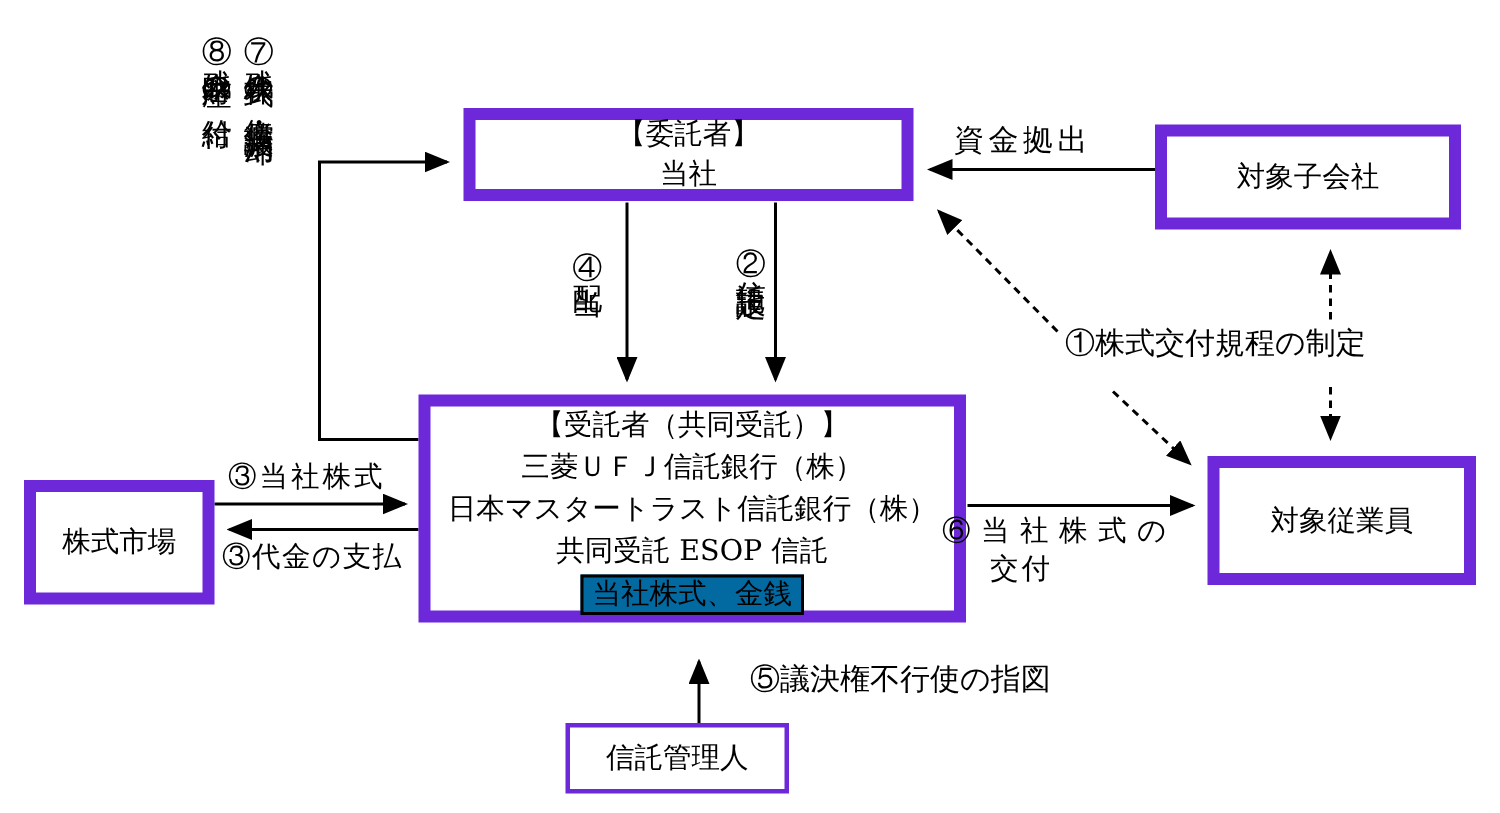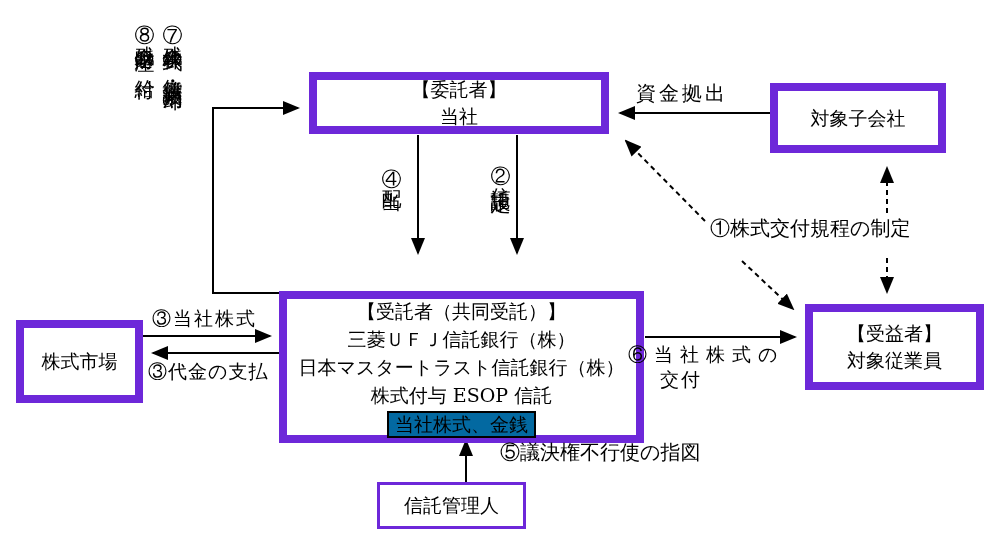--- a/index.html
+++ b/index.html
@@ -53,40 +53,39 @@
   <path d="M742,261 L793,309" fill="none" stroke="#000" stroke-width="2" stroke-dasharray="5 4" marker-end="url(#ah)"></path>
   <path d="M887,213 V168" fill="none" stroke="#000" stroke-width="2" stroke-dasharray="5 4" marker-end="url(#ah)"></path>
   <path d="M887,258 V292" fill="none" stroke="#000" stroke-width="2" stroke-dasharray="5 4" marker-end="url(#ah)"></path>
 </svg>
 
 <div class="box" style="left:309px;top:72px;width:300px;height:62px;">
   <div>【委託者】</div>
   <div>当社</div>
 </div>
 
-<div class="box" style="left:770px;top:83px;width:176px;height:70px;">
+<div class="box" style="left:770px;top:83px;width:204px;height:70px;">
   <div>対象子会社</div>
 </div>
 
-<div class="box" style="left:279px;top:263px;width:365px;height:152px;margin-top:28px;">
+<div class="box" style="left:279px;top:263px;width:365px;height:152px;">
   <div class="trustee-line">【受託者（共同受託）】</div>
   <div class="trustee-line">三菱ＵＦＪ信託銀行（株）</div>
   <div class="trustee-line">日本マスタートラスト信託銀行（株）</div>
-  <div class="trustee-line">株式付与 ESOP 信託</div>
+  <div class="trustee-line">共同受託 ESOP 信託</div>
   <div class="trustee-line">
     <span class="inner-box">当社株式、金銭</span>
   </div>
 </div>
 
 <div class="box" style="left:16px;top:320px;width:127px;height:83px;">
   <div>株式市場</div>
 </div>
 
 <div class="box" style="left:805px;top:304px;width:179px;height:86px;">
-  <div>【受益者】</div>
   <div>対象従業員</div>
 </div>
 
 <div class="box thin" style="left:377px;top:482px;width:149px;height:47px;">
   <div>信託管理人</div>
 </div>
 
 <div class="lbl big" style="left:636px;top:82px;letter-spacing:3px;">資金拠出</div>
 
 <div class="lbl big" style="left:710px;top:217px;">①株式交付規程の制定</div>

